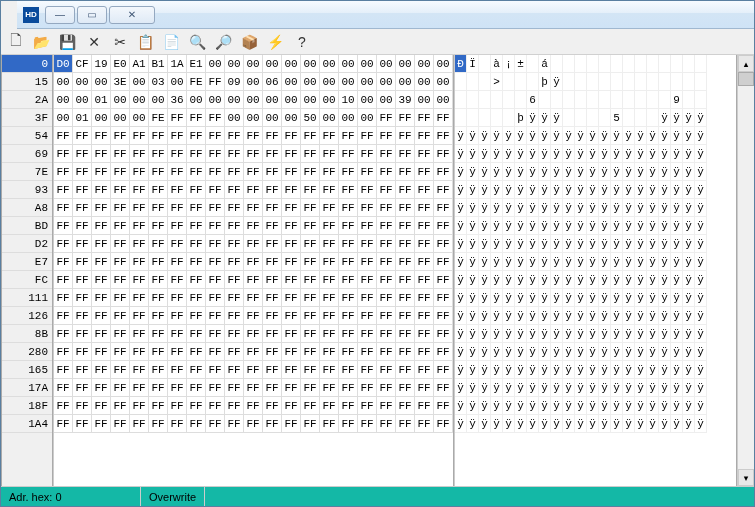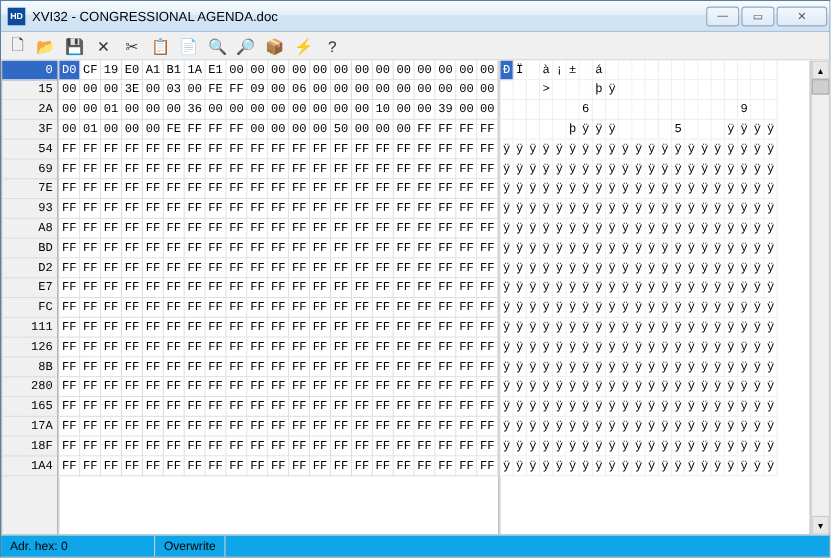--- a/index.html
+++ b/index.html
@@ -1,18 +1,18 @@
 <!DOCTYPE html>
 <html><head>
 <meta charset="utf-8">
 <style>
 * { box-sizing: border-box; margin: 0; padding: 0; }
 body { font-family: "Segoe UI", Tahoma, sans-serif; font-size: 11px; background: #fff; }
 .window { width: 755px; height: 507px; border: 1px solid #5a7fa0; display: flex; flex-direction: column; background: #f0f0f0; }
-.titlebar { height: 28px; background: linear-gradient(to bottom, #f7fbff 0%, #e4eff9 45%, #d3e5f5 46%, #cfe3f6 100%); display: flex; align-items: center; padding: 0 2px 0 6px; border-bottom: 1px solid #a0b8d0; }
+.titlebar { height: 28px; background: linear-gradient(to bottom, #f7fbff 0%, #e4eff9 45%, #d3e5f5 46%, #cfe3f6 100%); display: flex; align-items: center; padding: 0 2px 0 6px; border-bottom: 1px solid #a0b8d0; margin-left: 16px; }
 .titlebar .appicon { width: 16px; height: 16px; background: #0a4b9c; color: #fff; font-size: 8px; display: flex; align-items: center; justify-content: center; margin-right: 6px; font-weight: bold; }
 .titlebar .title { flex: 1; color: #000; font-size: 12px; }
 .winbtns { display: flex; gap: 2px; }
 .winbtn { width: 30px; height: 18px; border: 1px solid #94a8c0; border-radius: 3px; background: linear-gradient(to bottom,#f3f7fc,#dfeaf6); display:flex; align-items:center; justify-content:center; font-size:10px; color:#405775; }
 .winbtn.close { width: 46px; background: linear-gradient(to bottom,#f3f7fc,#dfeaf6); }
 .menubar { height: 20px; background: #f0f0f0; display: flex; align-items: center; padding: 0 4px; gap: 2px; border-bottom: 1px solid #d0d0d0; }
 .menubar span { padding: 2px 8px; font-size: 12px; color: #000; }
 .toolbar { height: 26px; background: #f0f0f0; display: flex; align-items: center; padding: 0 4px; gap: 4px; border-bottom: 1px solid #d0d0d0; }
 .tbtn { width: 22px; height: 22px; display: flex; align-items: center; justify-content: center; font-size: 14px; color: #333; }
 .content { flex: 1; display: flex; background: #fff; overflow: hidden; }
@@ -24,30 +24,29 @@
 .hexcell { width: 19px; height: 18px; line-height: 18px; text-align: center; font-family: "Courier New", monospace; font-size: 11px; border-right: 1px solid #ddd; border-bottom: 1px solid #ddd; color: #000; background:#fff; }
 .hexcell.sel { background: #3169c6; color: #fff; }
 .chargrid { flex: 1; border-left: 1px solid #ccc; border-right:1px solid #aaa; }
 .charrow { display: flex; height: 18px; }
 .charcell { width: 12px; height: 18px; line-height: 18px; text-align: center; font-family: "Courier New", monospace; font-size: 11px; border-right: 1px solid #eee; border-bottom: 1px solid #eee; color: #000; background:#fff; }
 .charcell.sel { background: #3169c6; color: #fff; }
 .scrollbar { width: 17px; background: #f0f0f0; border-left: 1px solid #ccc; position: relative; }
 .scrollbar .up, .scrollbar .down { height: 17px; background:#e8e8e8; border:1px solid #ccc; display:flex; align-items:center; justify-content:center; font-size:9px; }
 .scrollbar .down { position:absolute; bottom:0; width:100%; }
 .scrollbar .thumb { position:absolute; top:17px; width:100%; height:14px; background:#cfcfcf; border:1px solid #aaa; }
-.statusbar { height: 20px; background: #0ea5e9; border-top: 1px solid #ccc; display: flex; align-items: center; font-size: 11px; }
+.statusbar { height: 20px; background: #14b8a6; border-top: 1px solid #ccc; display: flex; align-items: center; font-size: 11px; }
 .statuscell { padding: 0 8px; border-right: 1px solid #ccc; height: 100%; display: flex; align-items: center; }
 </style>
 </head>
 <body>
 
 <div class="window">
   <div class="titlebar">
     <div class="appicon">HD</div>
-    <div class="title">XVI32 - CONGRESSIONAL AGENDA.doc</div>
     <div class="winbtns">
       <div class="winbtn">—</div>
       <div class="winbtn">▭</div>
       <div class="winbtn close">✕</div>
     </div>
   </div>
 
 
   <div class="toolbar" id="toolbar">
       <div class="tbtn">🗋</div>

